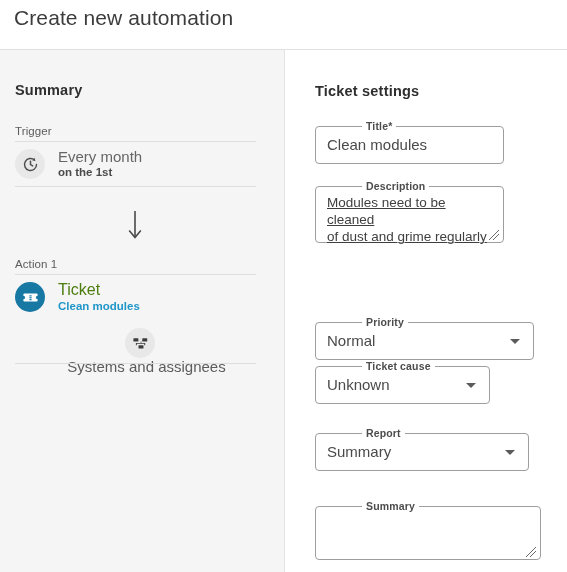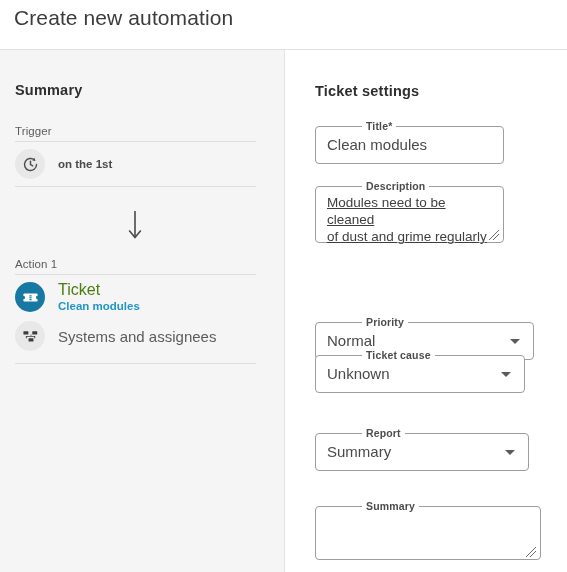--- a/index.html
+++ b/index.html
@@ -91,21 +91,21 @@
   .row {
     position: absolute;
     left: 15px;
     width: 250px;
     height: 44px;
     display: flex;
     align-items: center;
   }
   .row-trigger { top: 92px; }
   .row-ticket  { top: 225px; }
-  .row-systems { top: 264px; }
+  .row-systems { top: 278px; flex-direction: column; }
 
   .av {
     width: 30px;
     height: 30px;
     border-radius: 50%;
     flex: 0 0 30px;
     display: flex;
     align-items: center;
     justify-content: center;
     background: #e8e8e8;
@@ -220,21 +220,21 @@
   
   .f-title    { top: 76px;  width: 189px; height: 38px; }
   .f-title .field-value { top: 9px; }
 
   .f-desc     { top: 136px; width: 189px; height: 57px; }
   .f-desc .field-value-multi { top: 7px; text-decoration: underline; }
 
   .f-priority { top: 272px; width: 219px; height: 38px; }
   .f-priority .field-value { top: 9px; }
 
-  .f-cause    { top: 305px; width: 210px; height: 38px; }
+  .f-cause    { top: 316px; width: 175px; height: 38px; }
   .f-cause .field-value { top: 9px; }
 
   .f-report   { top: 383px; width: 214px; height: 38px; }
   .f-report .field-value { top: 9px; }
 
   .f-summary  { top: 456px; width: 226px; height: 54px; }
 
   .caret {
     position: absolute;
     right: 13px;
@@ -290,20 +290,21 @@
     <div class="row row-trigger">
       <div class="av">
         <svg width="17" height="17" viewBox="0 0 24 24" fill="none" stroke="#4d4d4d" stroke-width="2" stroke-linecap="round">
           <path d="M20.5 12a8.5 8.5 0 1 1-2.6-6.1"></path>
           <polyline points="18.2,2.6 18.2,6.4 14.4,6.4" fill="#4d4d4d" stroke="none"></polyline>
           <line x1="12" y1="7.5" x2="12" y2="12"></line>
           <line x1="12" y1="12" x2="15" y2="14"></line>
         </svg>
       </div>
       <div class="row-text">
+        <span class="row-main">Every month</span>
         <span class="row-sub">on the 1st</span>
       </div>
     </div>
 
     <div class="hr hr-trigger-bottom"></div>
 
     <div class="down-arrow">
       <svg width="18" height="34" viewBox="0 0 18 34">
         <line x1="9" y1="2" x2="9" y2="27" stroke="#4a4a4a" stroke-width="1.6"></line>
         <polyline points="3.2,21.5 9,28.5 14.8,21.5" fill="none" stroke="#4a4a4a" stroke-width="1.6"></polyline>

